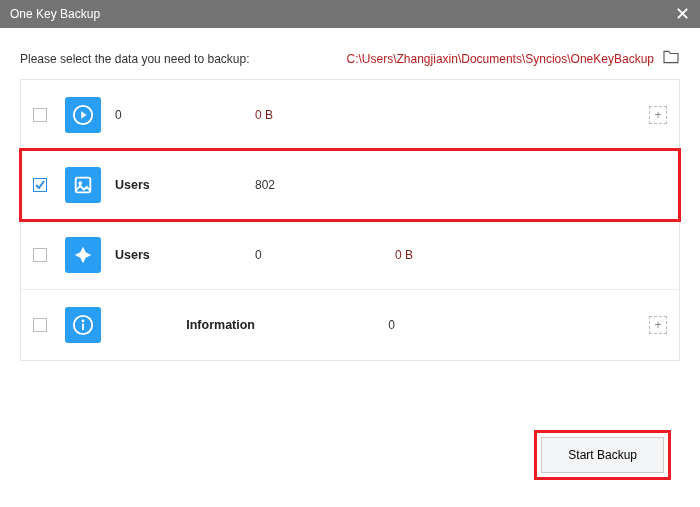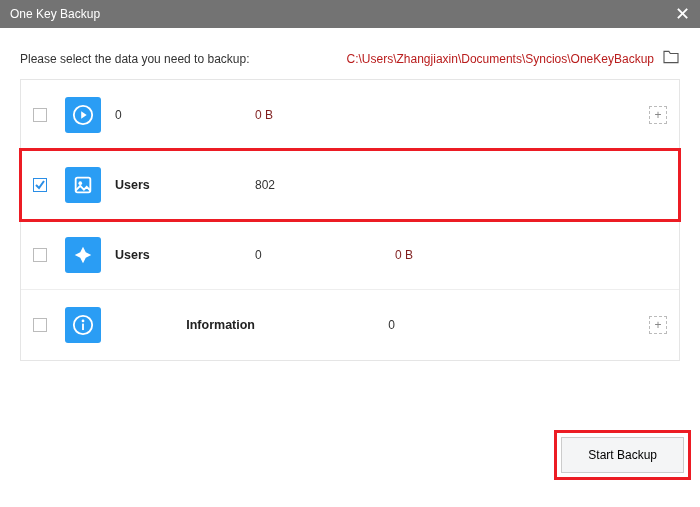--- a/index.html
+++ b/index.html
@@ -90,21 +90,21 @@
     width: 18px; height: 18px;
     border: 1px dashed #bbb;
     display: flex; align-items: center; justify-content: center;
     font-size: 12px; color: #888;
     cursor: pointer;
   }
   .spacer { width: 18px; }
   .footer {
     position: absolute;
     bottom: 34px;
-    right: 16px;
+    right: 36px;
   }
   .start-btn {
     border: 1px solid #ccc;
     background: #f4f5f6;
     padding: 10px 26px;
     font-size: 12px;
     cursor: pointer;
     outline: 3px solid #ec1c24;
     outline-offset: 4px;
   }

